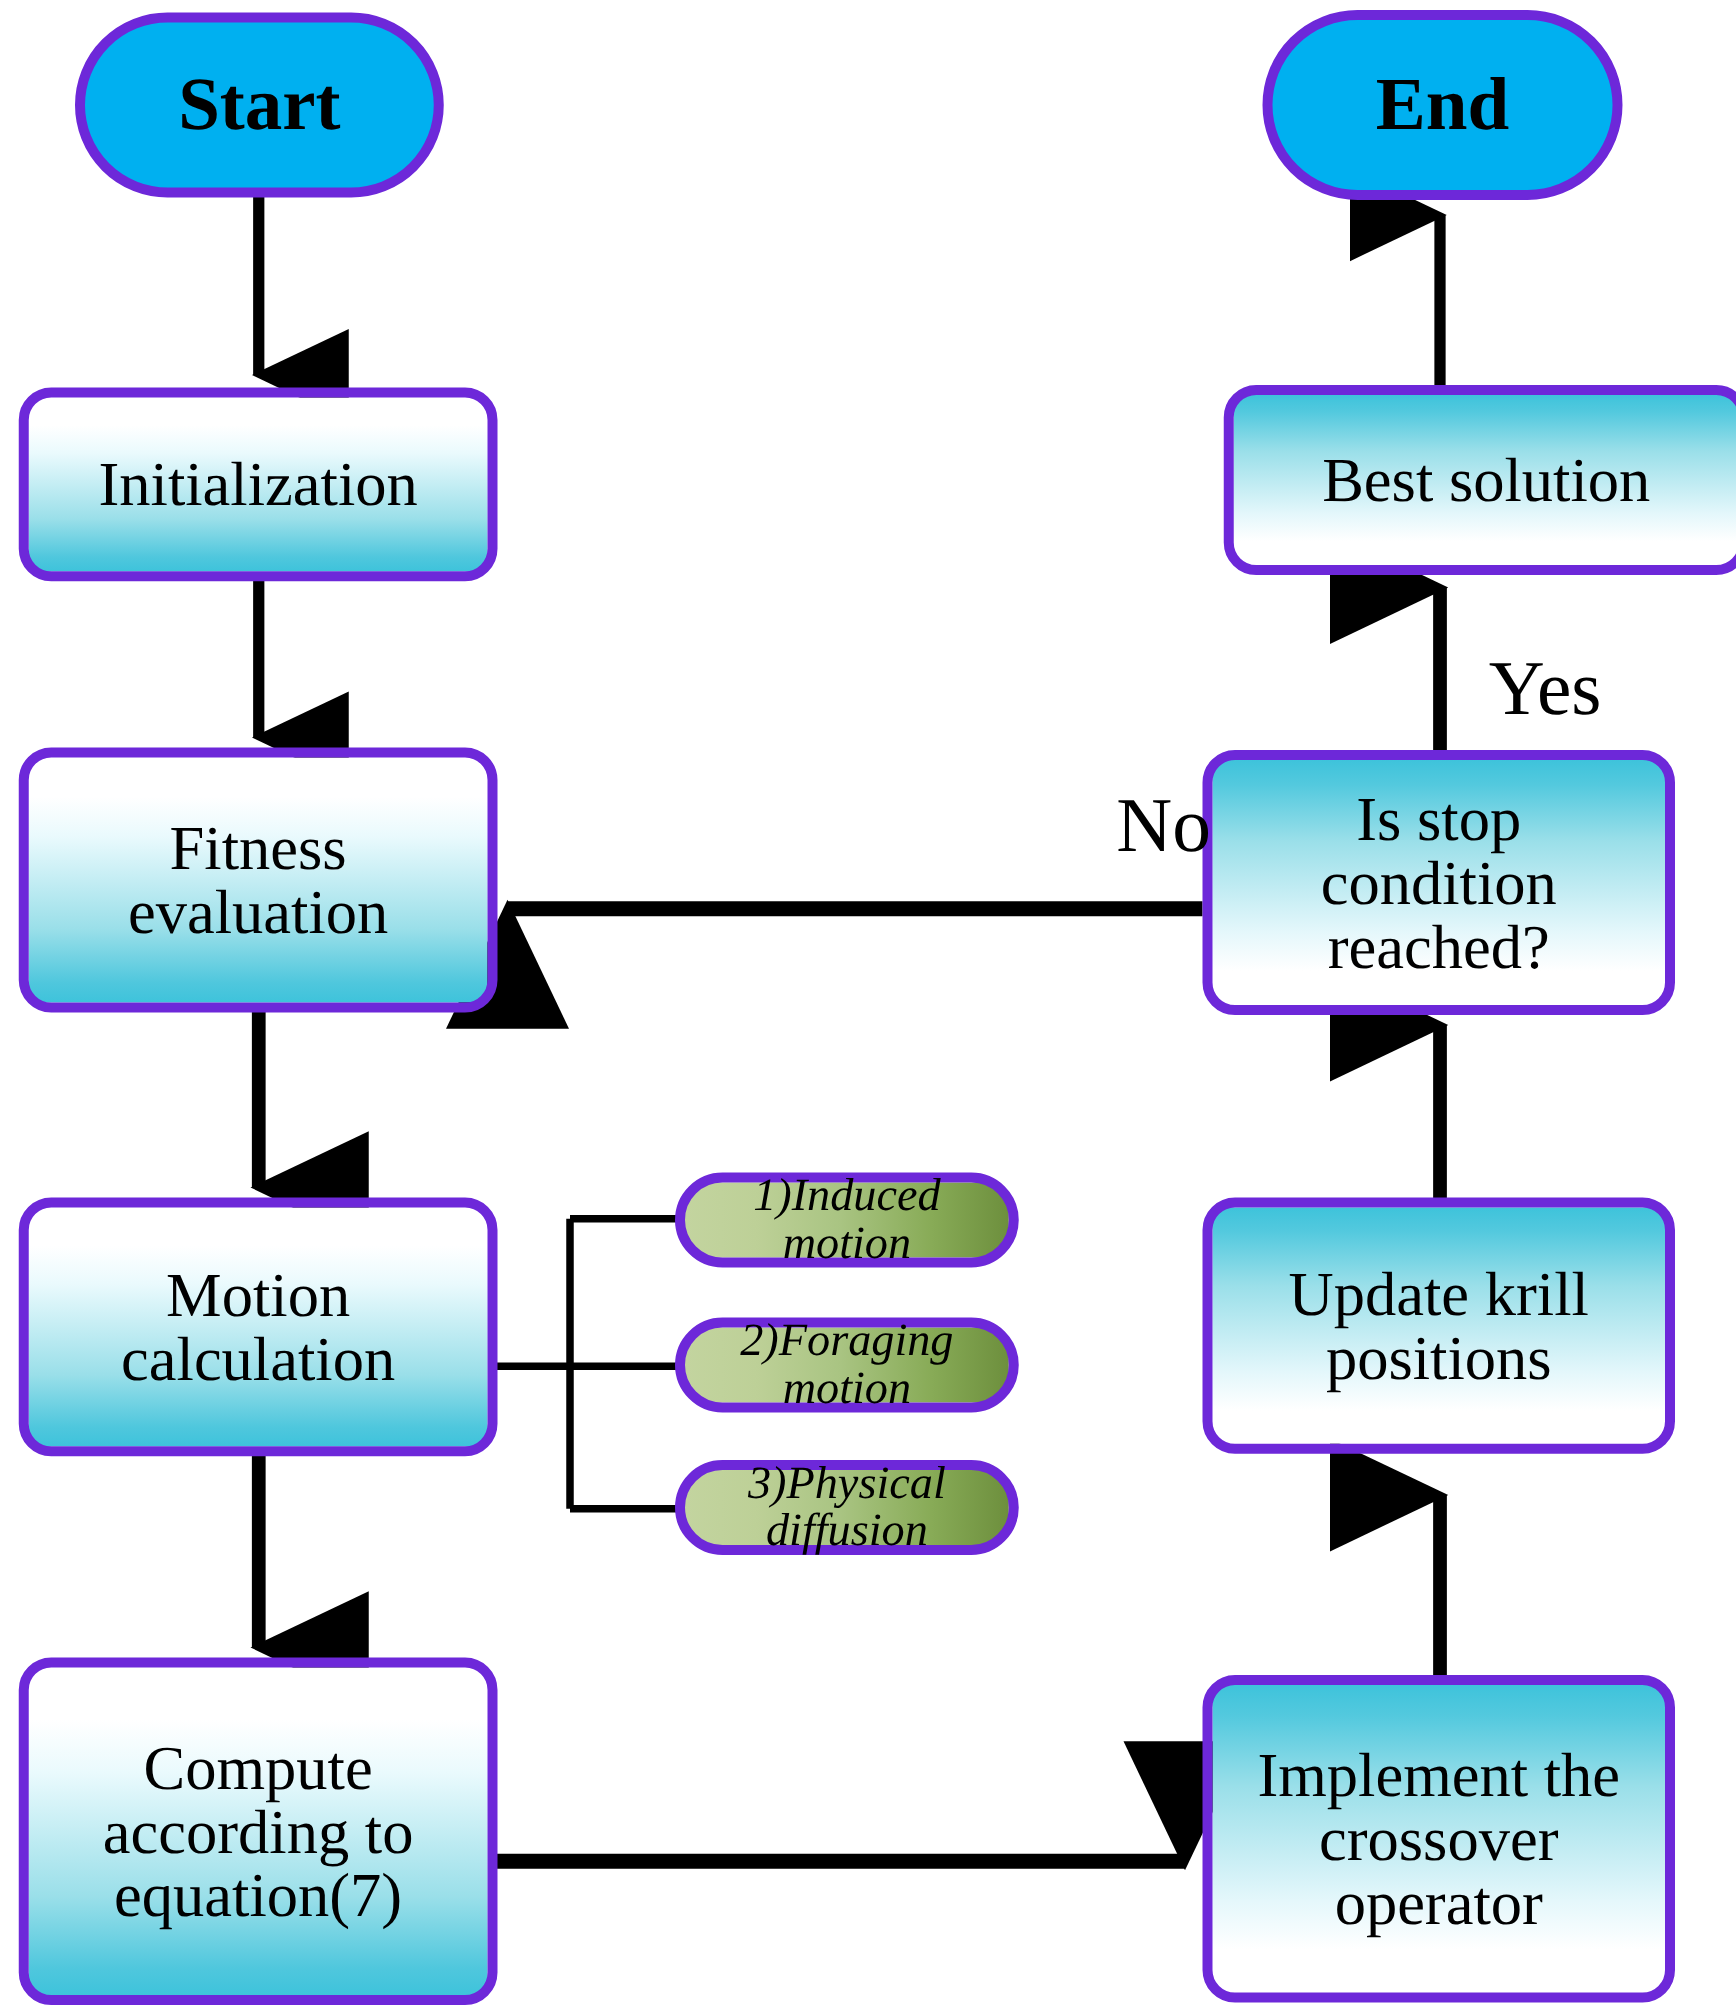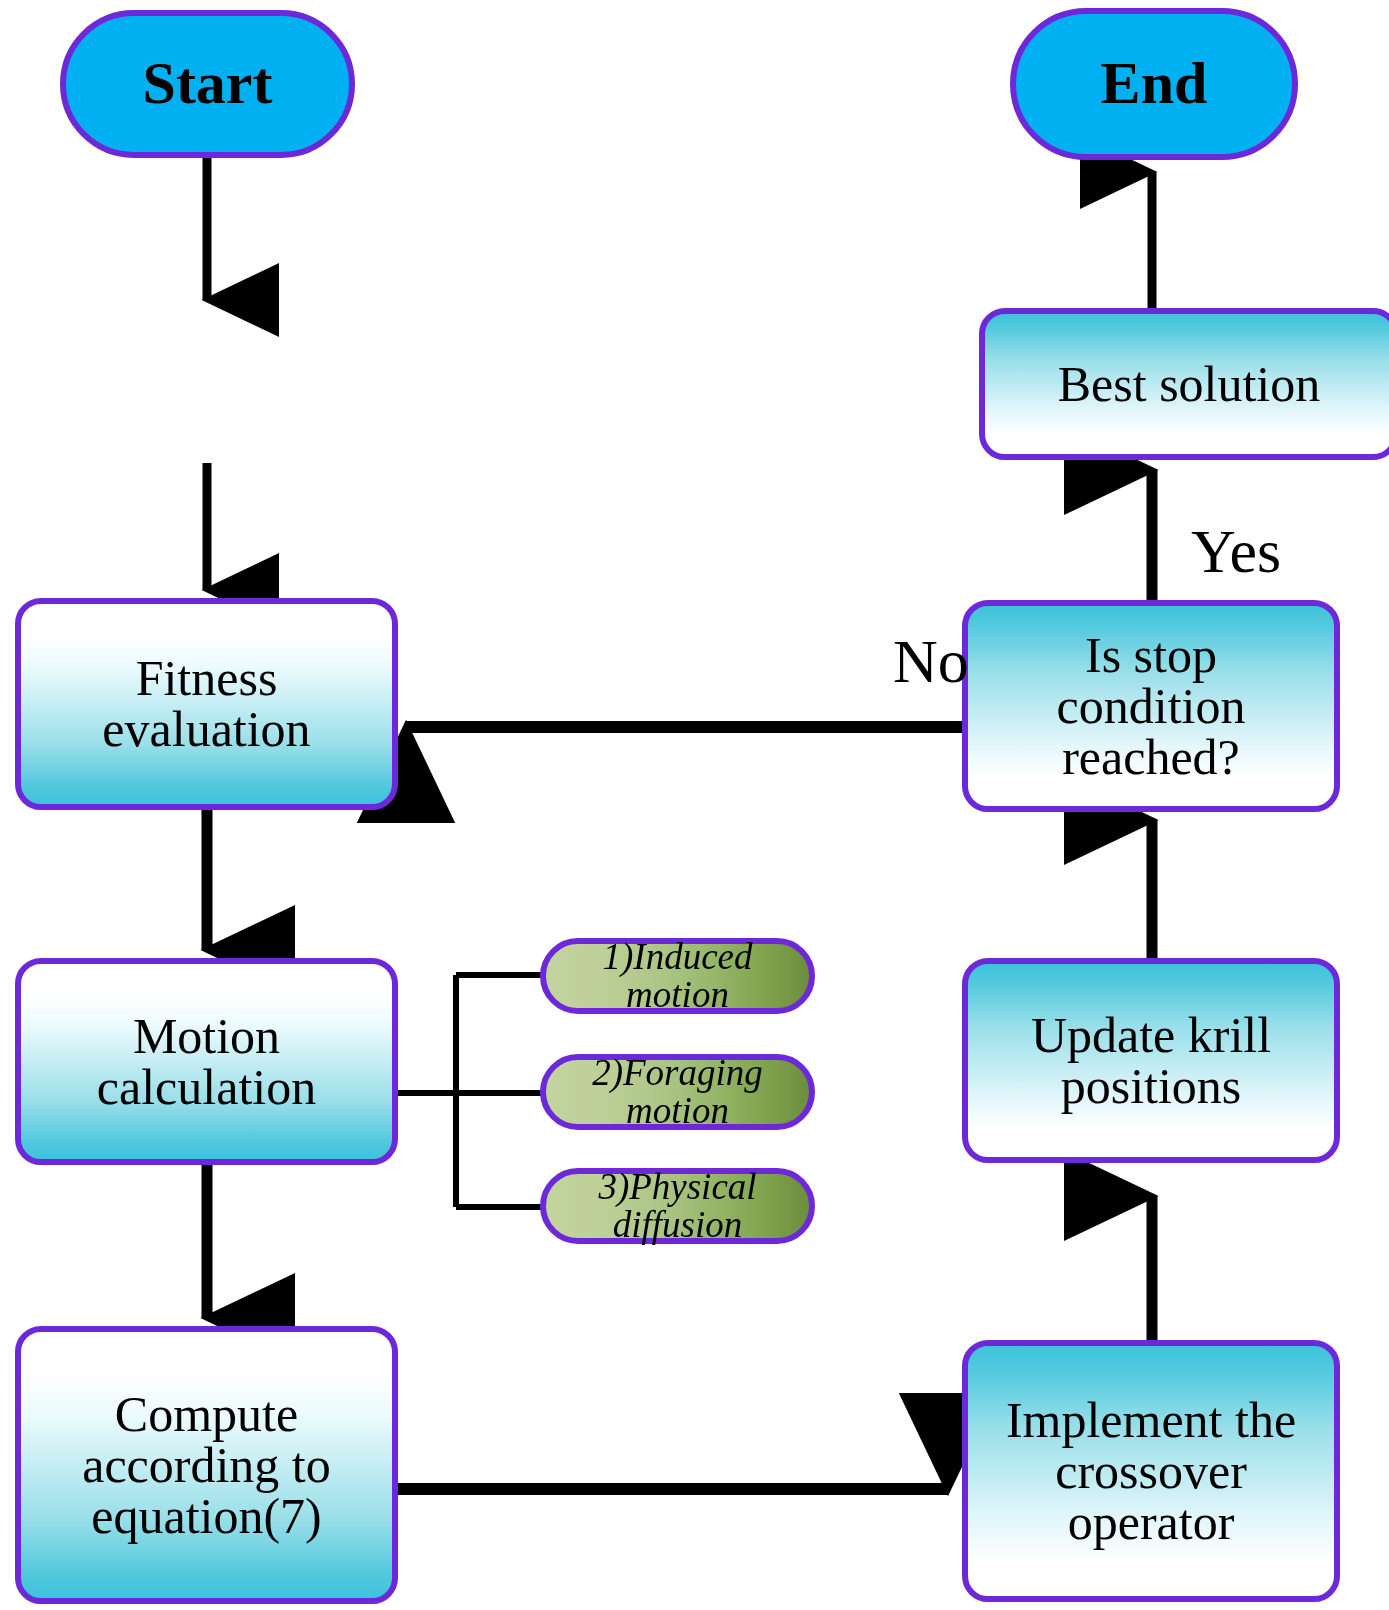--- a/index.html
+++ b/index.html
@@ -26,21 +26,21 @@
     pointer-events: none;
   }
   .node {
     position: absolute;
     box-sizing: border-box;
     display: flex;
     align-items: center;
     justify-content: center;
     text-align: center;
     color: #000000;
-    border: 6px solid #6d28d9;
+    border: 8px solid #6d28d9;
     line-height: 1.02;
     z-index: 3;
   }
   .node span {
     display: block;
     width: 100%;
     padding: 0 6px;
     box-sizing: border-box;
     white-space: pre-line;
   }
@@ -127,20 +127,23 @@
   </svg>
 
   <div class="node terminator" style="left:60px; top:10px; width:295px; height:148px;">
     <span>Start</span>
   </div>
 
   <div class="node terminator" style="left:1010px; top:8px; width:288px; height:152px;">
     <span>End</span>
   </div>
 
+  <div class="node process grad-down" style="left:15px; top:310px; width:383px; height:155px;">
+    <span>Initialization</span>
+  </div>
 
   <div class="node process grad-down" style="left:15px; top:598px; width:383px; height:212px;">
     <span>Fitness
 evaluation</span>
   </div>
 
   <div class="node process grad-down" style="left:15px; top:958px; width:383px; height:207px;">
     <span>Motion
 calculation</span>
   </div>

